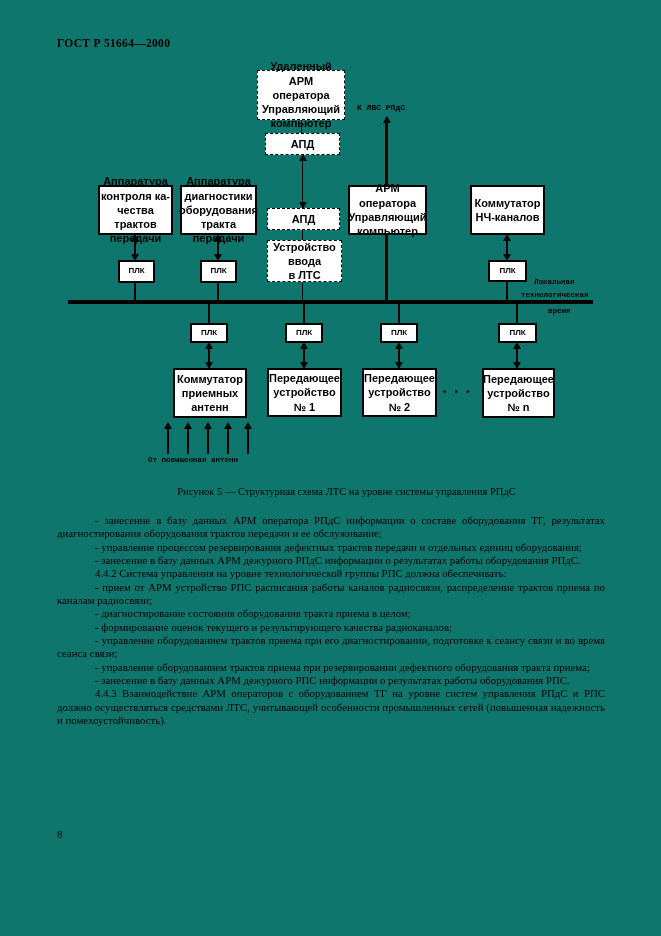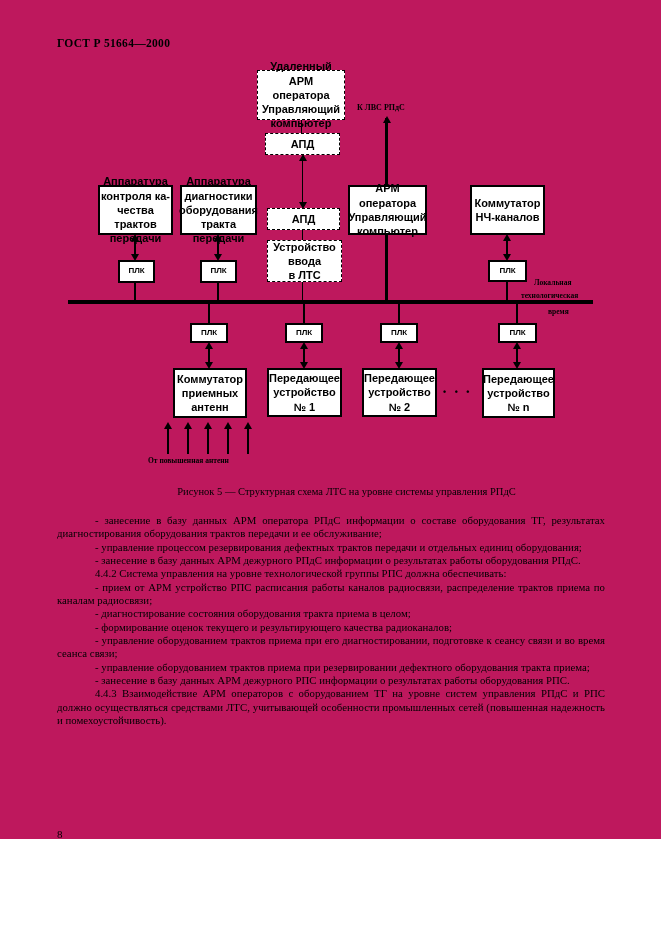--- a/index.html
+++ b/index.html
@@ -4,21 +4,21 @@
 <style>
   html,body{margin:0;padding:0;}
   body{
     width:661px;height:936px;
     background:#fff;
     font-family:"Liberation Serif", serif;
     color:#000;
     position:relative;
     overflow:hidden;
   }
-  .page{position:absolute;inset:0;width:661px;height:839px;background:#be185d;}
+  .page{position:absolute;inset:0;width:661px;height:936px;background:#0f766e;}
   .doc-header{
     position:absolute;left:57px;top:37px;
     font-weight:bold;font-size:11.5px;letter-spacing:.3px;
     font-family:"Liberation Serif",serif;
   }
   
   .diagram{position:absolute;left:0;top:0;width:661px;height:480px;}
   .box{
     position:absolute;
     border:2px solid #000;
@@ -27,21 +27,21 @@
     text-align:center;
     font-family:"Liberation Sans",sans-serif;
     font-weight:bold;
     font-size:11px;line-height:1.3;
     white-space:pre-line;
     box-sizing:border-box;
   }
   .box.dashed{border:1.6px dashed #000;}
   .dlabel{
     position:absolute;
-    font-family:Liberation Serif, serif;
+    font-family:Liberation Mono, monospace;
     font-weight:bold;font-size:7.5px;line-height:1.2;
     white-space:nowrap;
   }
   .dots{
     position:absolute;
     font-family:"Liberation Sans",sans-serif;
     font-weight:bold;font-size:9px;letter-spacing:3px;
   }
   .bus{position:absolute;background:#000;}
   .vline{position:absolute;width:2px;background:#000;}

